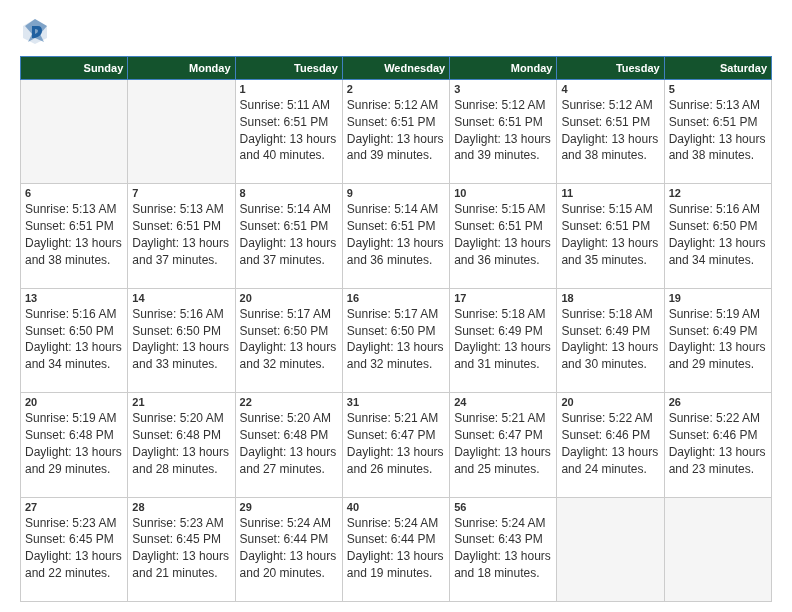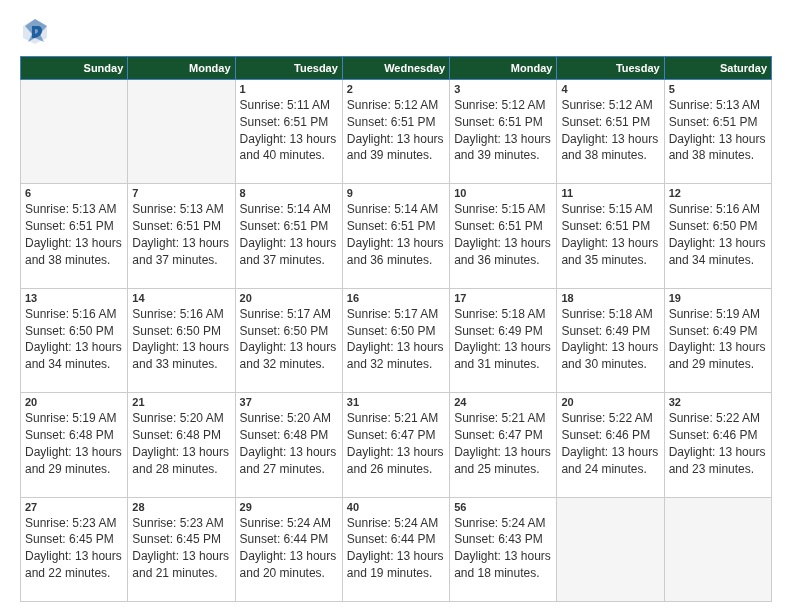--- a/index.html
+++ b/index.html
@@ -309,21 +309,21 @@
           </td>
           <td>
             <span class="day-num">21</span>
 <div class="cell-info">
   Sunrise: 5:20 AM<br>
   Sunset: 6:48 PM<br>
   Daylight: 13 hours and 28 minutes.
 </div>
           </td>
           <td>
-            <span class="day-num">37</span>
+            <span class="day-num">22</span>
 <div class="cell-info">
   Sunrise: 5:20 AM<br>
   Sunset: 6:48 PM<br>
   Daylight: 13 hours and 27 minutes.
 </div>
           </td>
           <td>
             <span class="day-num">31</span>
 <div class="cell-info">
   Sunrise: 5:21 AM<br>
@@ -341,21 +341,21 @@
           </td>
           <td>
             <span class="day-num">20</span>
 <div class="cell-info">
   Sunrise: 5:22 AM<br>
   Sunset: 6:46 PM<br>
   Daylight: 13 hours and 24 minutes.
 </div>
           </td>
           <td>
-            <span class="day-num">32</span>
+            <span class="day-num">26</span>
 <div class="cell-info">
   Sunrise: 5:22 AM<br>
   Sunset: 6:46 PM<br>
   Daylight: 13 hours and 23 minutes.
 </div>
           </td>
         </tr>
         <tr>
           <td>
             <span class="day-num">27</span>

